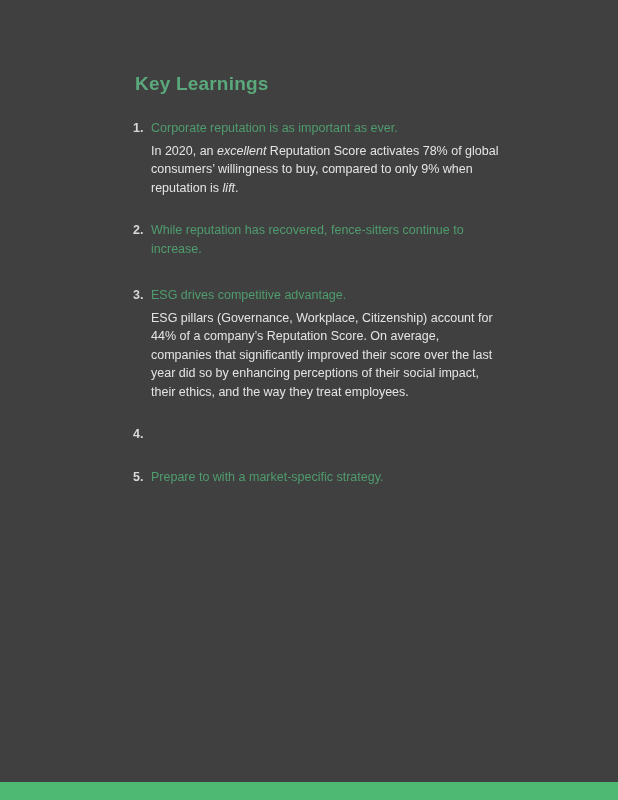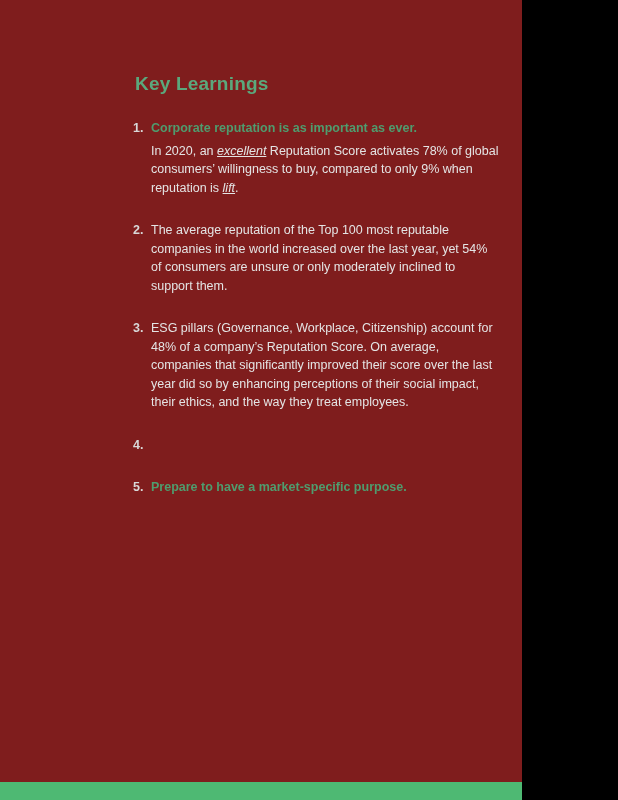--- a/index.html
+++ b/index.html
@@ -1,23 +1,23 @@
 <!DOCTYPE html>
 <html><head>
 <meta charset="utf-8">
 <style>
   * { margin: 0; padding: 0; box-sizing: border-box; }
   html, body { background: #000; }
   body { font-family: "Liberation Sans", sans-serif; }
 
   .page {
     position: relative;
-    width: 522px;
+    width: 618px;
     height: 800px;
-    background: #7f1d1d;
+    background: #404040;
     overflow: hidden;
   }
 
   .content {
     position: absolute;
     left: 133px;
     top: 73px;
     width: 366px;
   }
 
@@ -47,35 +47,34 @@
     line-height: 18.5px;
   }
 
   .item-content {
     flex: 1;
     max-width: 348px;
   }
 
   .item-heading {
     font-size: 12.5px;
-    font-weight: bold;
+    font-weight: normal;
     color: #4f9c6e;
     line-height: 18.5px;
     margin: 0 0 4px 0;
   }
 
   .item-text {
     font-size: 12.5px;
     color: #e4e4e4;
     line-height: 18.5px;
   }
 
   .item-text em {
     font-style: italic;
-    text-decoration: underline;
   }
 
   .footer-bar {
     position: absolute;
     left: 0;
     bottom: 0;
     width: 100%;
     height: 18px;
     background: #4eb973;
   }
@@ -94,41 +93,42 @@
         <span class="item-number">1.</span>
         <div class="item-content">
           <h2 class="item-heading">Corporate reputation is as important as ever.</h2>
           <p class="item-text"><span>In 2020, an </span><em>excellent</em><span> Reputation Score activates 78% of global consumers’ willingness to buy, compared to only 9% when reputation is </span><em>lift</em><span>.</span></p>
         </div>
       </li>
 
       <li class="learning-item">
         <span class="item-number">2.</span>
         <div class="item-content">
-          <p class="item-text"><span>The average reputation of the Top 100 most reputable companies in the world increased over the last year, yet 54% of consumers are unsure or only moderately inclined to support them.</span></p>
+          <h2 class="item-heading">While reputation has recovered, fence-sitters continue to increase.</h2>
         </div>
       </li>
 
       <li class="learning-item">
         <span class="item-number">3.</span>
         <div class="item-content">
-          <p class="item-text"><span>ESG pillars (Governance, Workplace, Citizenship) account for 48% of a company’s Reputation Score. On average, companies that significantly improved their score over the last year did so by enhancing perceptions of their social impact, their ethics, and the way they treat employees.</span></p>
+          <h2 class="item-heading">ESG drives competitive advantage.</h2>
+          <p class="item-text"><span>ESG pillars (Governance, Workplace, Citizenship) account for 44% of a company’s Reputation Score. On average, companies that significantly improved their score over the last year did so by enhancing perceptions of their social impact, their ethics, and the way they treat employees.</span></p>
         </div>
       </li>
 
       <li class="learning-item">
         <span class="item-number">4.</span>
         <div class="item-content">
         </div>
       </li>
 
       <li class="learning-item">
         <span class="item-number">5.</span>
         <div class="item-content">
-          <h2 class="item-heading">Prepare to have a market-specific purpose.</h2>
+          <h2 class="item-heading">Prepare to with a market-specific strategy.</h2>
         </div>
       </li>
 
     </ol>
   </div>
 
   <div class="footer-bar"></div>
 </div>
 
 </body></html>

